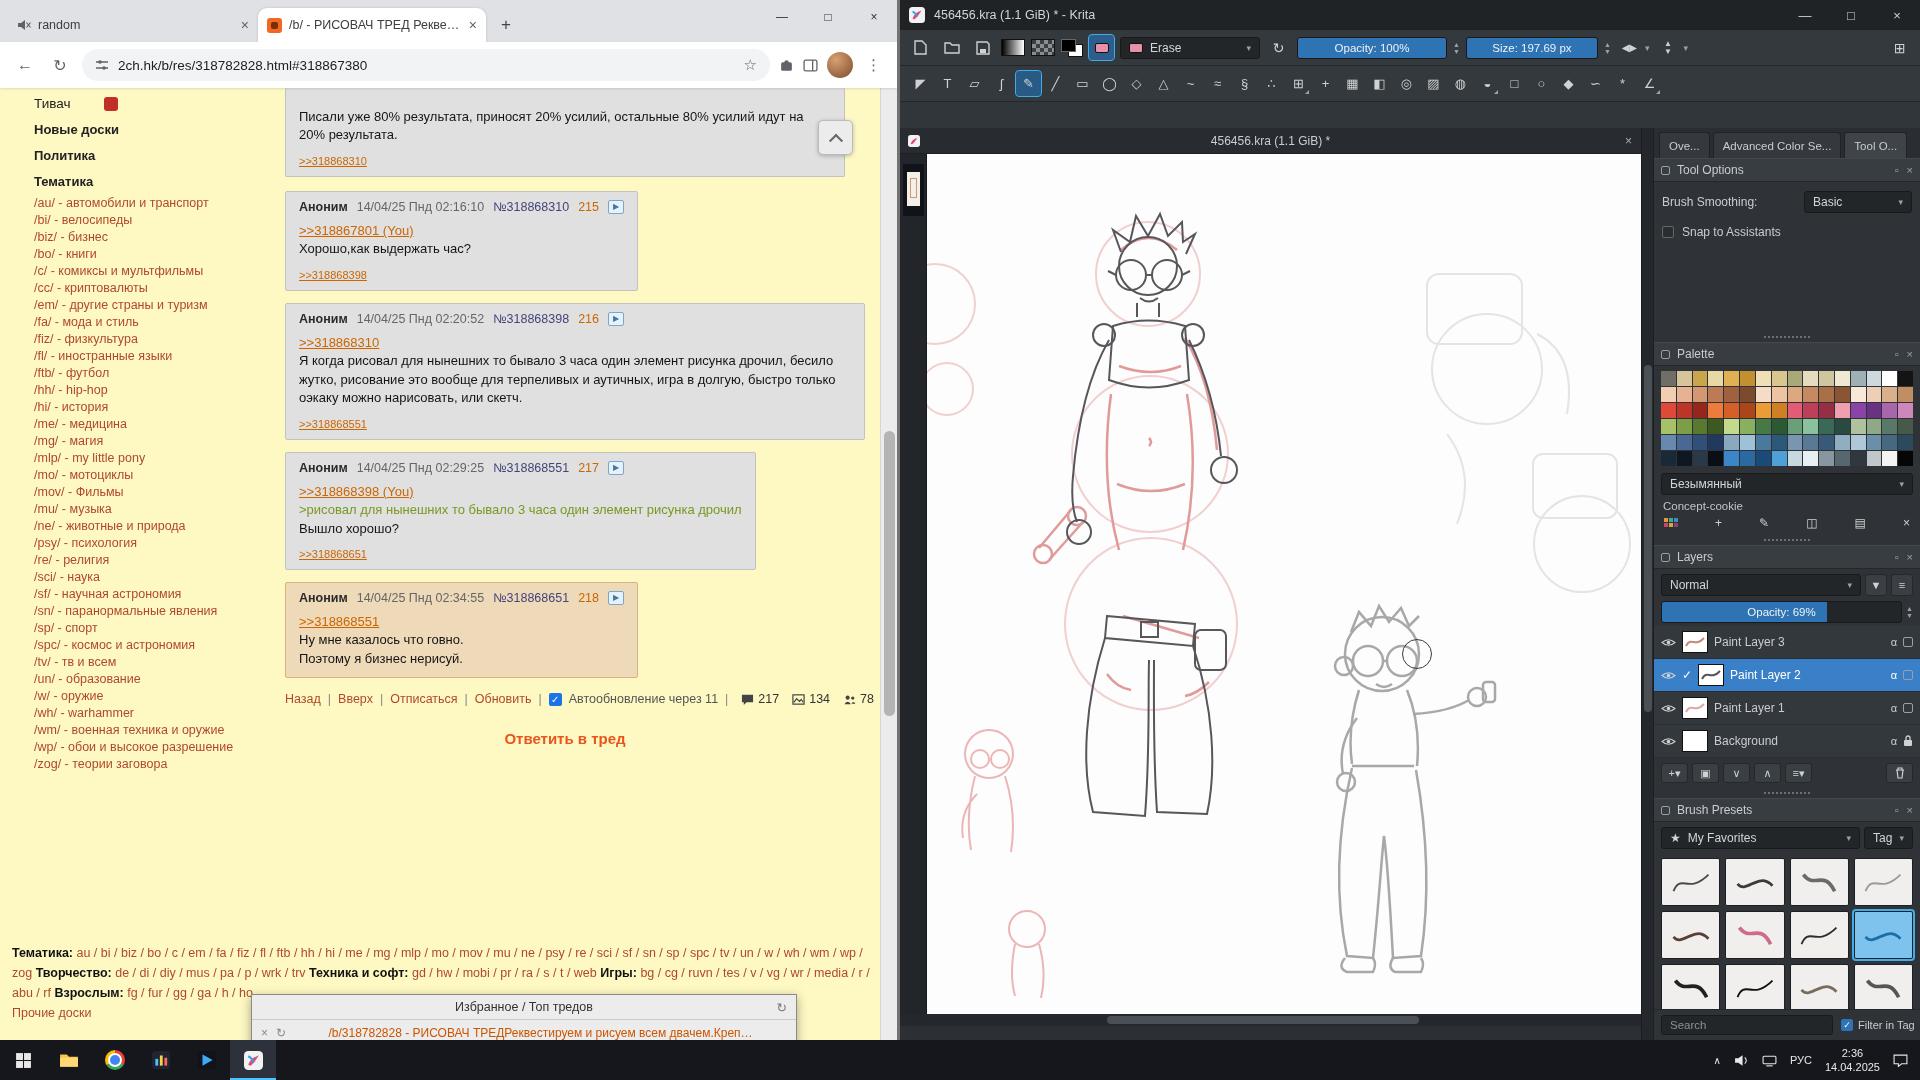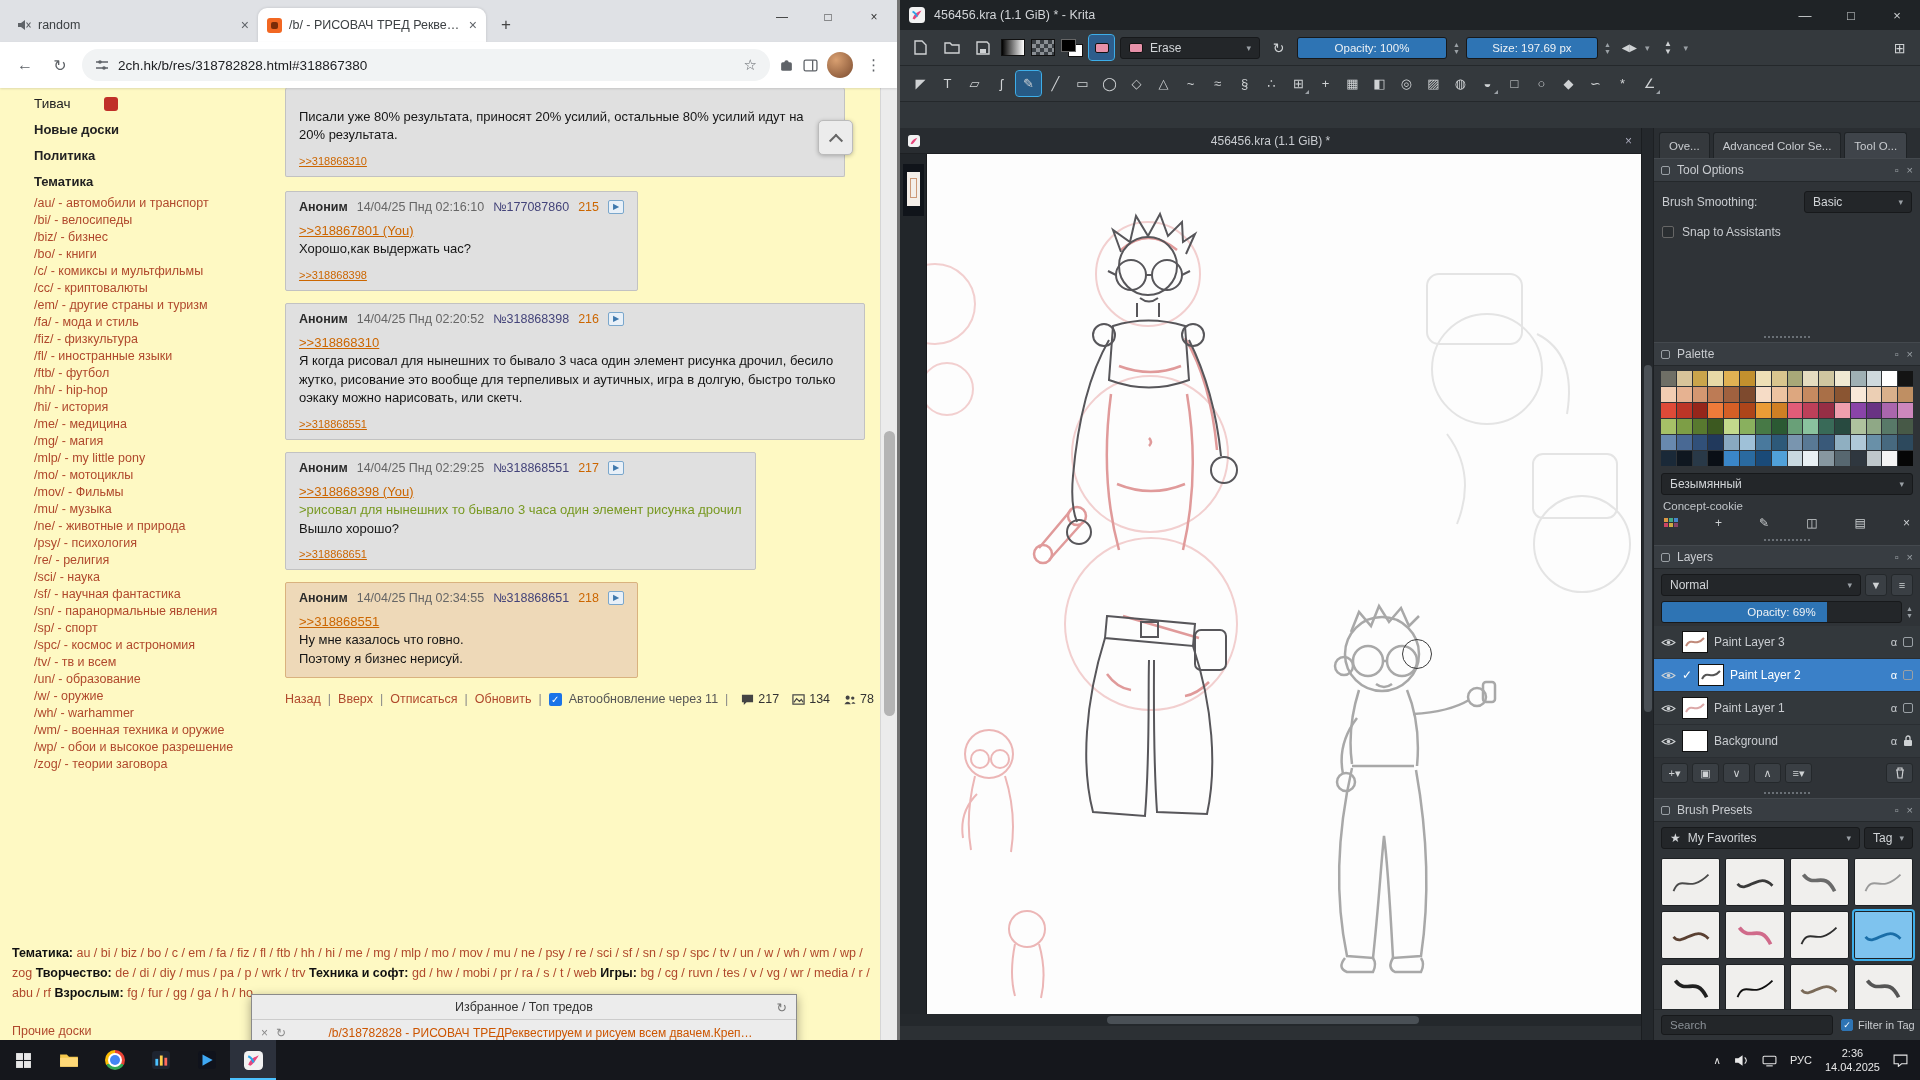--- a/index.html
+++ b/index.html
@@ -52,21 +52,21 @@
   .tt-link{color:#b0482c;text-decoration:none;cursor:pointer}
   .tt-sep{color:#888}
   .cb{width:13px;height:13px;background:#1a73e8;border-radius:2px;color:#fff;font-size:10px;display:inline-flex;align-items:center;justify-content:center;flex:0 0 auto}
   .tt-count{display:inline-flex;align-items:center;gap:4px;color:#333;margin-left:6px}
   .reply-link{display:block;margin-top:24px;text-align:center;font-size:15px;font-weight:bold;color:#e8551e;text-decoration:none;cursor:pointer}
   .scroll-top{position:absolute;right:44px;top:32px;width:35px;height:35px;background:#ececec;border:1px solid #bbb;border-radius:5px;box-shadow:0 1px 4px rgba(0,0,0,.25);display:flex;align-items:center;justify-content:center;cursor:pointer}
   .chev-up{width:10px;height:10px;border-top:2px solid #666;border-left:2px solid #666;transform:rotate(45deg) translate(2px,2px)}
   .footer-block{position:absolute;left:12px;top:855px;width:860px;font-size:12.5px;line-height:20px;color:#111}
   .f-label{color:#111}
   .f-links{color:#b0482c;cursor:pointer}
-  .other-boards{display:inline-block;margin-top:18px;color:#b0482c;text-decoration:none;cursor:pointer}
+  .other-boards{display:inline-block;margin-top:0;color:#b0482c;text-decoration:none;cursor:pointer}
   .browser-scrollbar{position:absolute;right:0;top:0;bottom:0;width:17px;background:#ececec;border-left:1px solid #d6d6d6}
   .bs-thumb{position:absolute;left:3px;width:11px;top:36%;height:30%;background:#b4b4b4;border-radius:6px}
   
   .fav-widget{position:absolute;left:251px;top:906px;width:546px;height:108px;background:#ececec;border:1px solid #8a8a8a;box-shadow:0 3px 10px rgba(0,0,0,.35);z-index:6;font-size:12px;color:#333}
   .fw-head{height:25px;display:flex;align-items:center;justify-content:center;position:relative;border-bottom:1px solid #ccc;font-size:12.5px}
   .fw-refresh{position:absolute;right:9px;color:#777;cursor:pointer}
   .fw-entry{height:25px;display:flex;align-items:center;padding:0 9px;gap:8px;white-space:nowrap;overflow:hidden}
   .fw-ico{color:#888;cursor:pointer;flex:0 0 auto}
   .fw-link{color:#cc5500;text-decoration:none;overflow:hidden;text-overflow:ellipsis;cursor:pointer;margin:0 auto}
 
@@ -252,21 +252,21 @@
           <a class="board-link">/me/ - медицина</a>
           <a class="board-link">/mg/ - магия</a>
           <a class="board-link">/mlp/ - my little pony</a>
           <a class="board-link">/mo/ - мотоциклы</a>
           <a class="board-link">/mov/ - Фильмы</a>
           <a class="board-link">/mu/ - музыка</a>
           <a class="board-link">/ne/ - животные и природа</a>
           <a class="board-link">/psy/ - психология</a>
           <a class="board-link">/re/ - религия</a>
           <a class="board-link">/sci/ - наука</a>
-          <a class="board-link">/sf/ - научная фантастика</a>
+          <a class="board-link">/sf/ - научная астрономия</a>
           <a class="board-link">/sn/ - паранормальные явления</a>
           <a class="board-link">/sp/ - спорт</a>
           <a class="board-link">/spc/ - космос и астрономия</a>
           <a class="board-link">/tv/ - тв и всем</a>
           <a class="board-link">/un/ - образование</a>
           <a class="board-link">/w/ - оружие</a>
           <a class="board-link">/wh/ - warhammer</a>
           <a class="board-link">/wm/ - военная техника и оружие</a>
           <a class="board-link">/wp/ - обои и высокое разрешение</a>
           <a class="board-link">/zog/ - теории заговора</a>
@@ -276,21 +276,21 @@
     <main class="thread">
       <div id="post-list">
           <article class="post partial">
             <div class="post-body"><span class="ptext">Писали уже 80% результата, приносят 20% усилий, остальные 80% усилий идут на 20% результата.</span><br></div>
             <div class="backlinks"><a class="backlink">&gt;&gt;318868310</a></div>
           </article>
           <article class="post">
             <div class="post-head">
               <span class="p-name">Аноним</span>
               <span class="p-date">14/04/25 Пнд 02:16:10</span>
-              <a class="p-no">№177087860</a>
+              <a class="p-no">№318868310</a>
               <a class="p-idx">215</a>
               <span class="p-play">▶</span>
             </div>
             <div class="post-body"><a class="ref">&gt;&gt;318867801 (You)</a><br><span class="ptext">Хорошо,как выдержать час?</span><br></div>
             <div class="backlinks"><a class="backlink">&gt;&gt;318868398</a></div>
           </article>
           <article class="post">
             <div class="post-head">
               <span class="p-name">Аноним</span>
               <span class="p-date">14/04/25 Пнд 02:20:52</span>
@@ -357,20 +357,21 @@
               <svg width="13" height="13" viewBox="0 0 14 14">
                 <circle cx="5" cy="5" r="2.2" fill="#444"></circle>
                 <path d="M1.5 12 q3.5 -5 7 0" fill="#444"></path>
                 <circle cx="10.5" cy="5.5" r="1.8" fill="#444"></circle>
                 <path d="M9 11.5 q2 -3.5 4.5 0" fill="#444"></path>
               </svg>
             </span>
             <span>78</span>
           </span>
         </div>
+      <a class="reply-link">Ответить в тред</a>
     </main>
 
     <div class="scroll-top">
         <span class="chev-up"></span>
       </div>
 
     <div class="footer-block">
       <div id="footer-boards"><b class="f-label">Тематика: </b><span class="f-links">au / bi / biz / bo / c / em / fa / fiz / fl / ftb / hh / hi / me / mg / mlp / mo / mov / mu / ne / psy / re / sci / sf / sn / sp / spc / tv / un / w / wh / wm / wp / zog </span><b class="f-label">Творчество: </b><span class="f-links">de / di / diy / mus / pa / p / wrk / trv </span><b class="f-label">Техника и софт: </b><span class="f-links">gd / hw / mobi / pr / ra / s / t / web </span><b class="f-label">Игры: </b><span class="f-links">bg / cg / ruvn / tes / v / vg / wr / media / r / abu / rf </span><b class="f-label">Взрослым: </b><span class="f-links">fg / fur / gg / ga / h / ho </span></div>
       <a class="other-boards">Прочие доски</a>
     </div>

